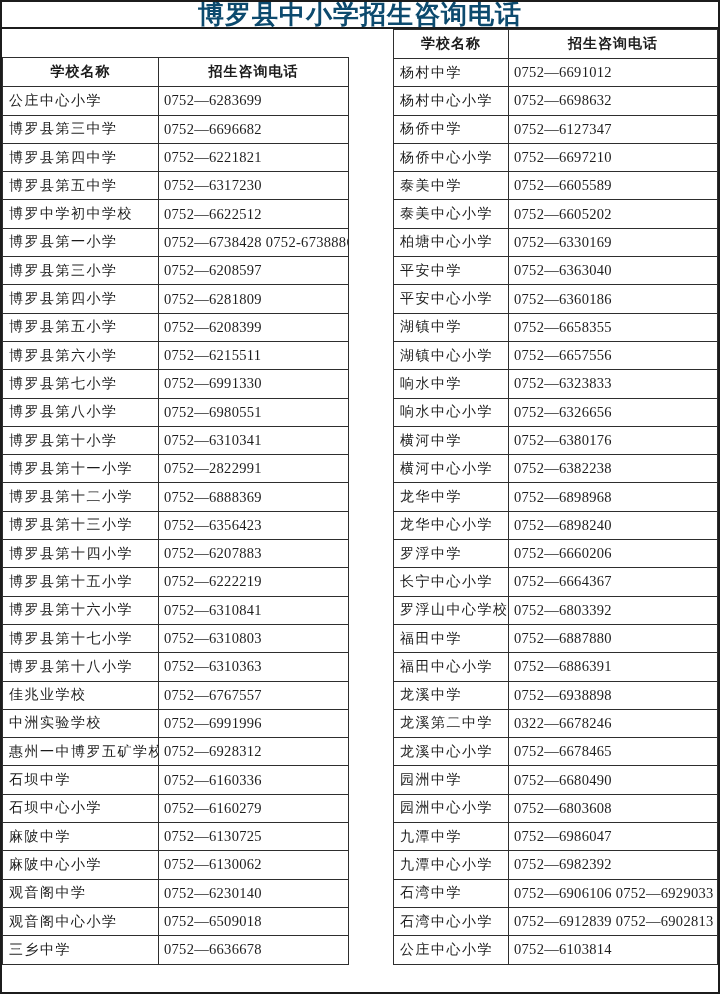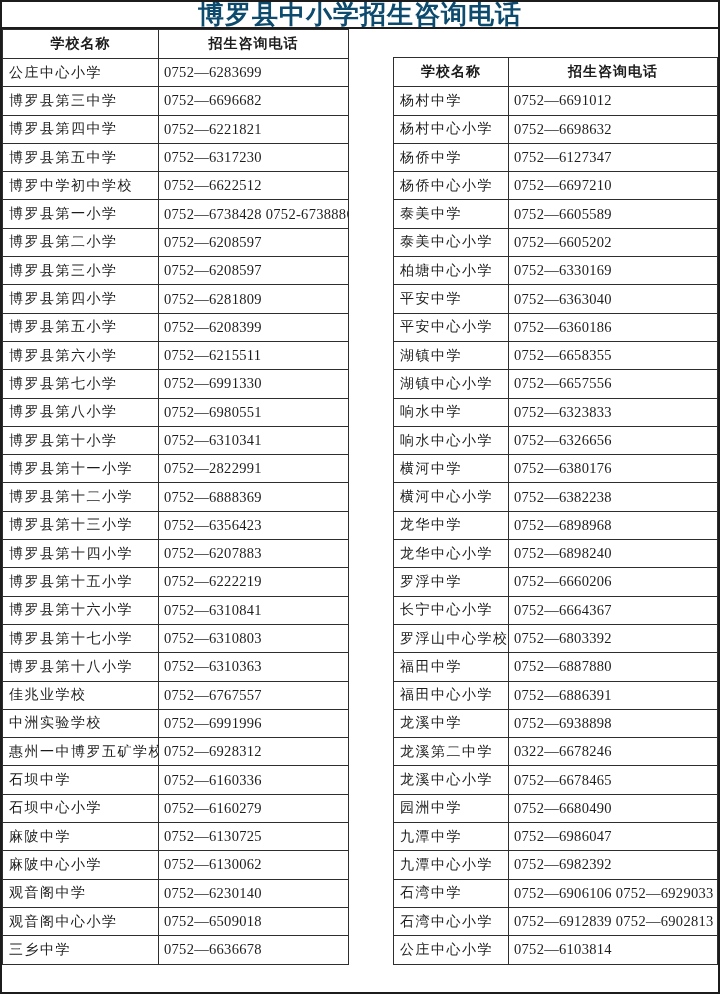--- a/index.html
+++ b/index.html
@@ -105,24 +105,20 @@
           </tr>
           <tr>
             <td class="name">博罗中学初中学校</td>
             <td class="phone">0752—6622512</td>
           </tr>
           <tr>
             <td class="name">博罗县第一小学</td>
             <td class="phone">0752—6738428 0752-6738886</td>
           </tr>
           <tr>
-            <td class="name">博罗县第二小学</td>
-            <td class="phone">0752—6208597</td>
-          </tr>
-          <tr>
             <td class="name">博罗县第三小学</td>
             <td class="phone">0752—6208597</td>
           </tr>
           <tr>
             <td class="name">博罗县第四小学</td>
             <td class="phone">0752—6281809</td>
           </tr>
           <tr>
             <td class="name">博罗县第五小学</td>
             <td class="phone">0752—6208399</td>
@@ -330,20 +326,24 @@
           </tr>
           <tr>
             <td class="name">龙溪中心小学</td>
             <td class="phone">0752—6678465</td>
           </tr>
           <tr>
             <td class="name">园洲中学</td>
             <td class="phone">0752—6680490</td>
           </tr>
           <tr>
+            <td class="name">园洲中心小学</td>
+            <td class="phone">0752—6803608</td>
+          </tr>
+          <tr>
             <td class="name">九潭中学</td>
             <td class="phone">0752—6986047</td>
           </tr>
           <tr>
             <td class="name">九潭中心小学</td>
             <td class="phone">0752—6982392</td>
           </tr>
           <tr>
             <td class="name">石湾中学</td>
             <td class="phone">0752—6906106 0752—6929033</td>

